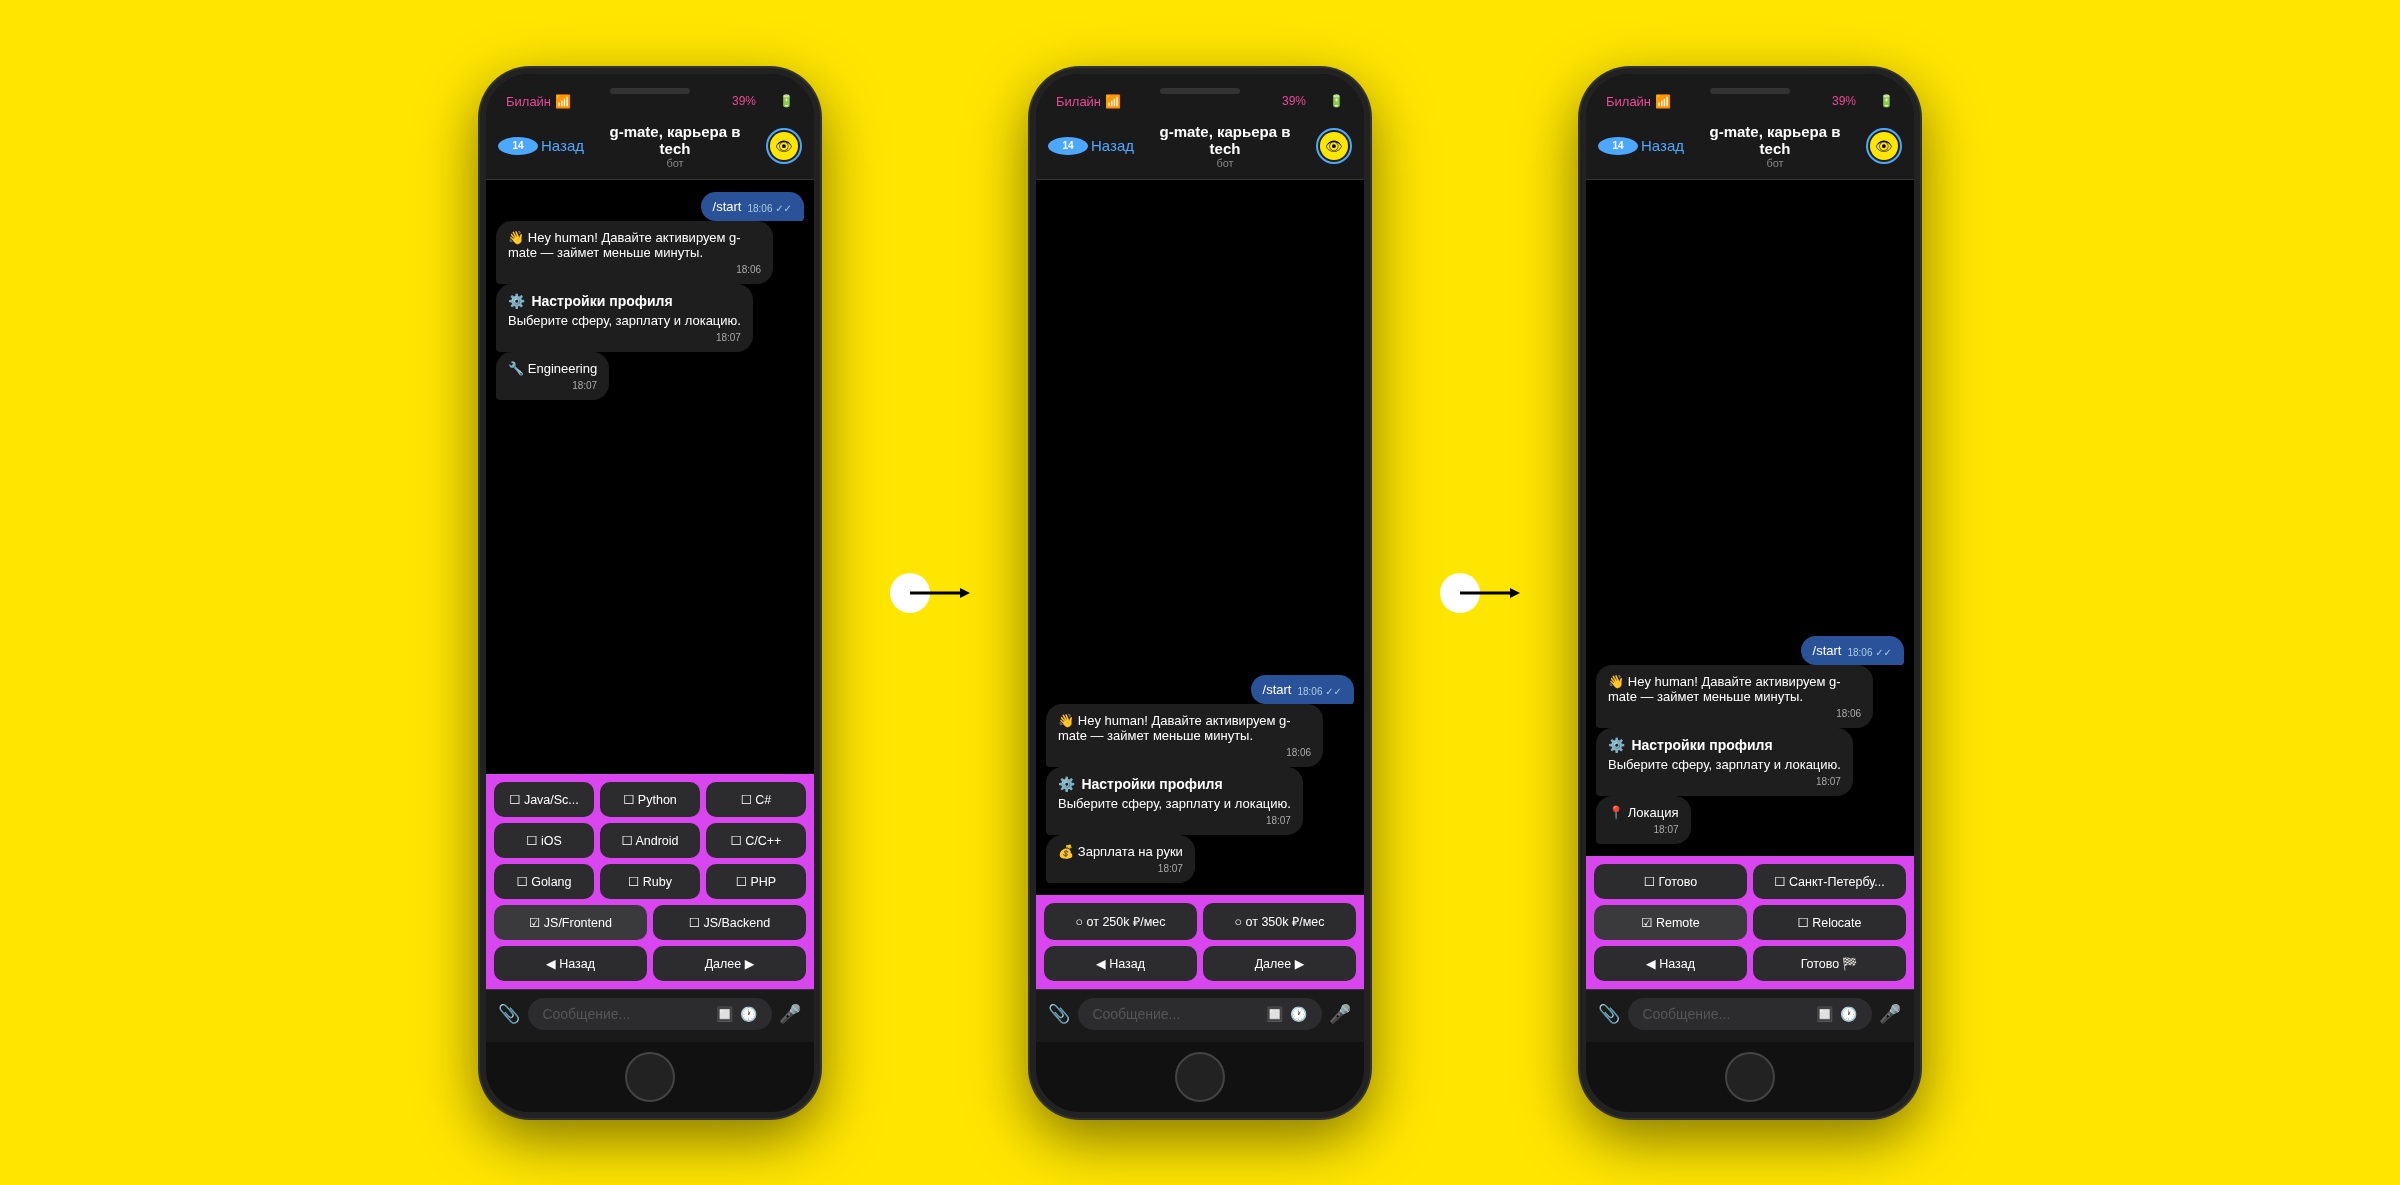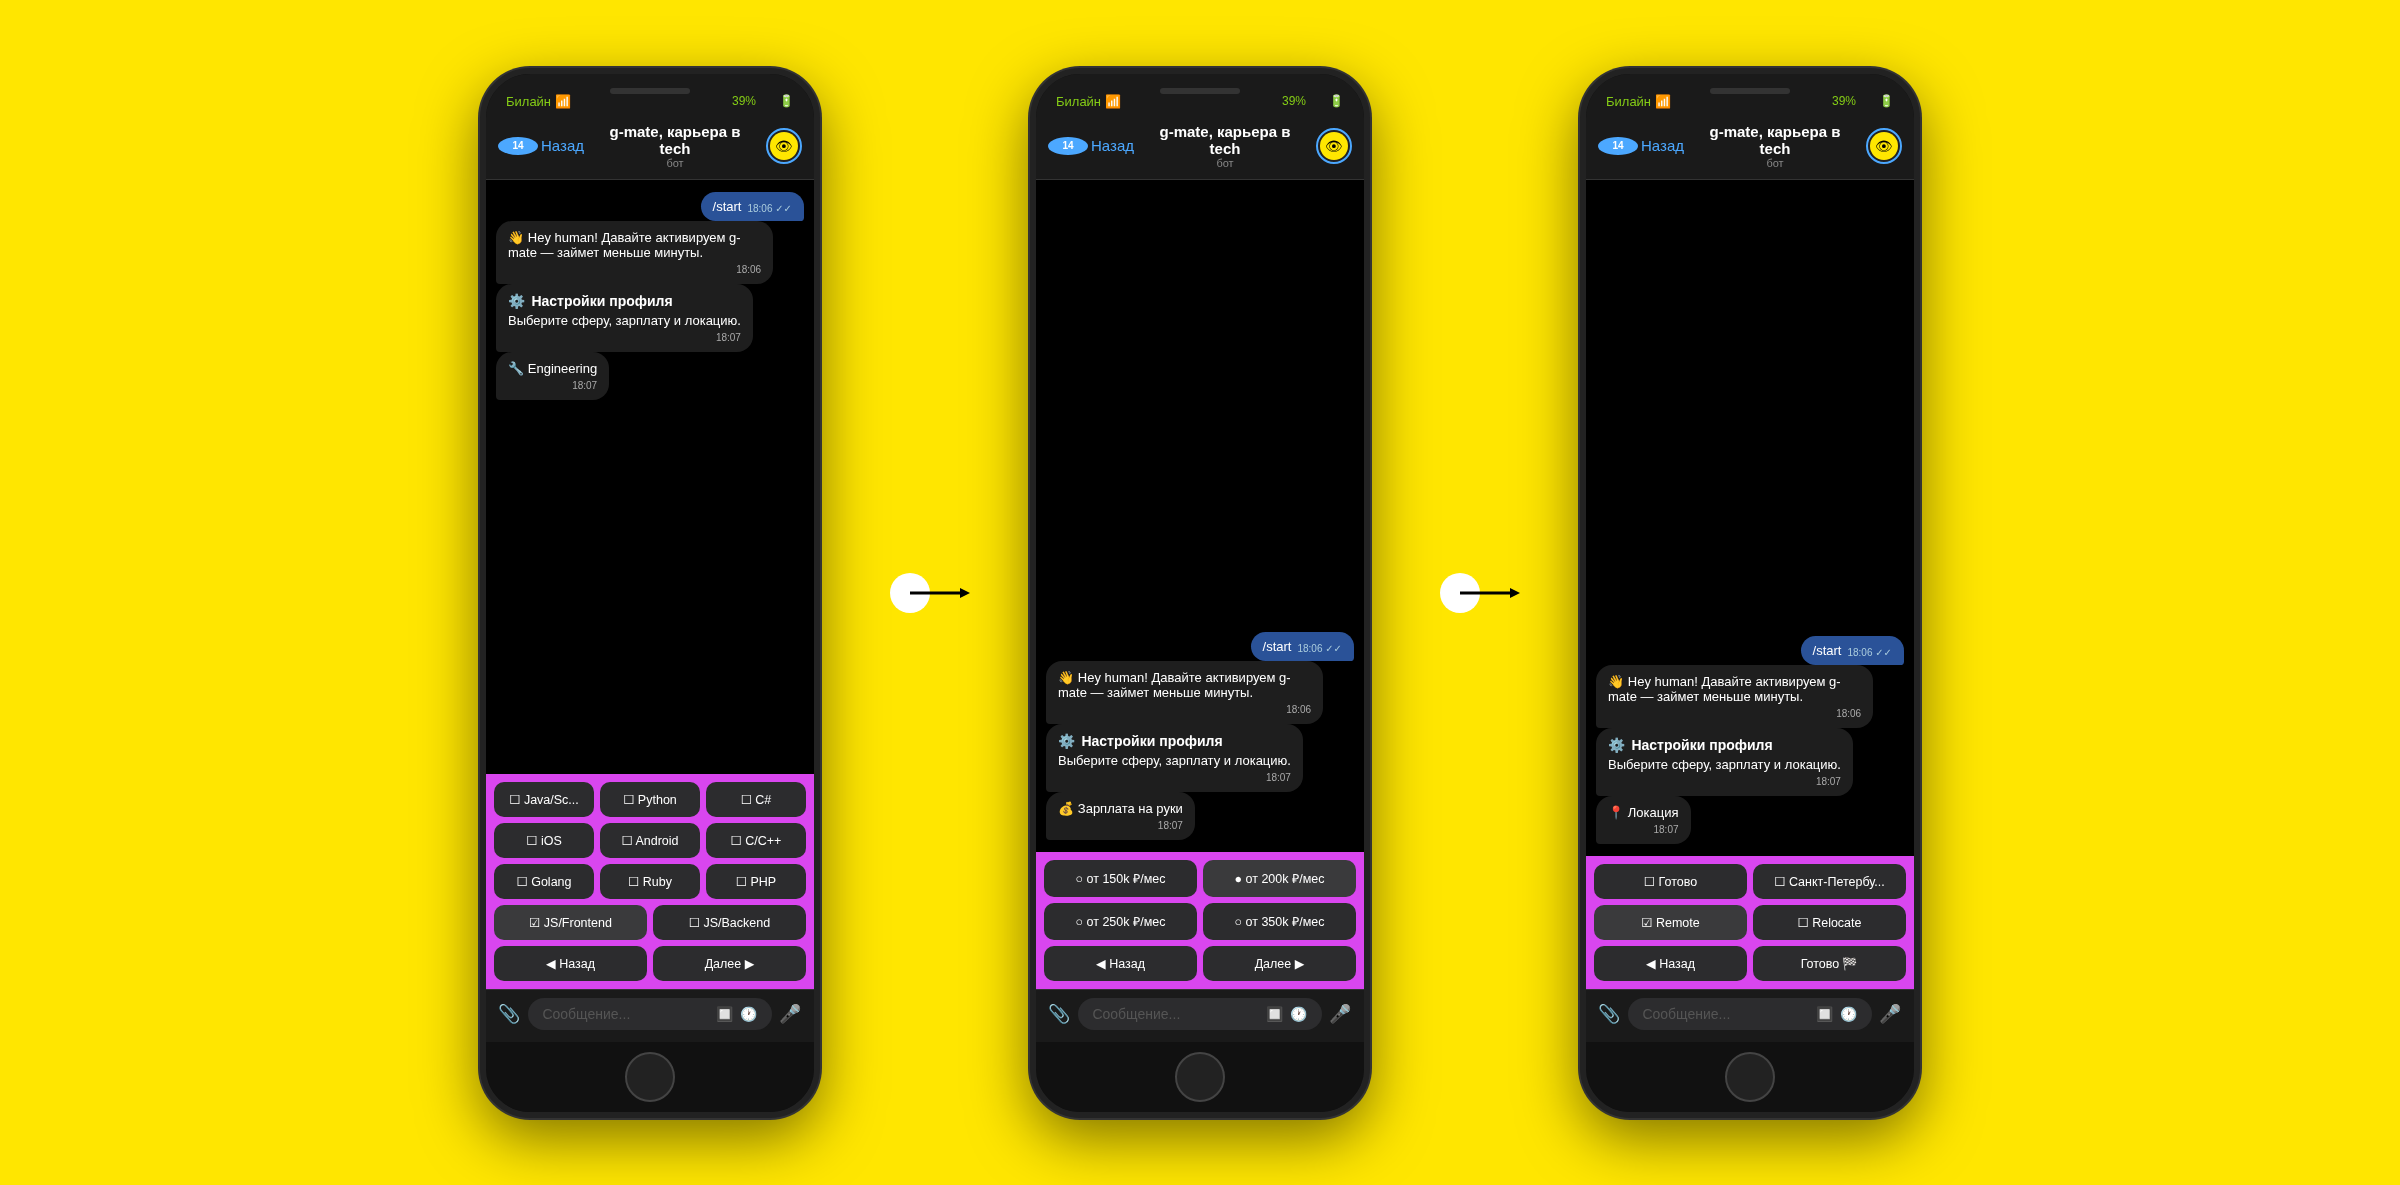--- a/index.html
+++ b/index.html
@@ -47,21 +47,21 @@
       border-radius: 3px;
       z-index: 10;
     }
 
     
     .status-bar {
       display: flex;
       justify-content: space-between;
       align-items: center;
       padding: 20px 20px 6px;
-      color: #84cc16;
+      color: #ec4899;
       font-size: 13px;
       font-weight: 500;
       flex-shrink: 0;
       background: #1a1a1a;
     }
 
     .status-left { display: flex; align-items: center; gap: 4px; }
     .status-right { display: flex; align-items: center; gap: 23px; font-size: 12px; }
 
     
@@ -432,24 +432,20 @@
       <span>Выберите сферу, зарплату и локацию.</span>
       <span class="msg-time">18:07</span>
     </div>
     <div class="msg-left">
       💰 Зарплата на руки
       <span class="msg-time">18:07</span>
     </div>
   </div>
   <div class="keyboard">
     <div class="kb-row">
-      <button class="kb-btn">○ от 150k ₽/мес</button>
-      <button class="kb-btn selected">● от 200k ₽/мес</button>
-    </div>
-    <div class="kb-row">
       <button class="kb-btn">○ от 250k ₽/мес</button>
       <button class="kb-btn">○ от 350k ₽/мес</button>
     </div>
     <div class="kb-row">
       <button class="kb-btn">◀ Назад</button>
       <button class="kb-btn">Далее ▶</button>
     </div>
   </div>
   <div class="input-bar">
     <span style="color:#666;font-size:18px;">📎</span>

